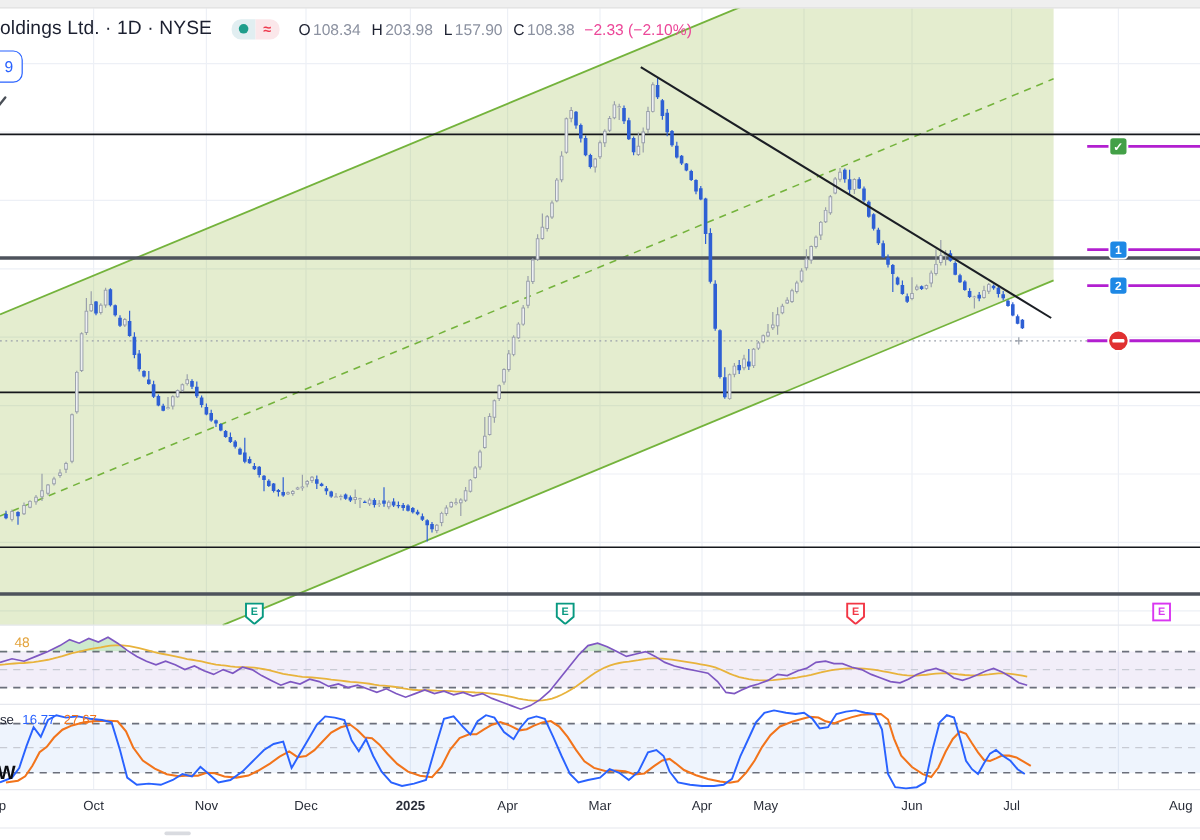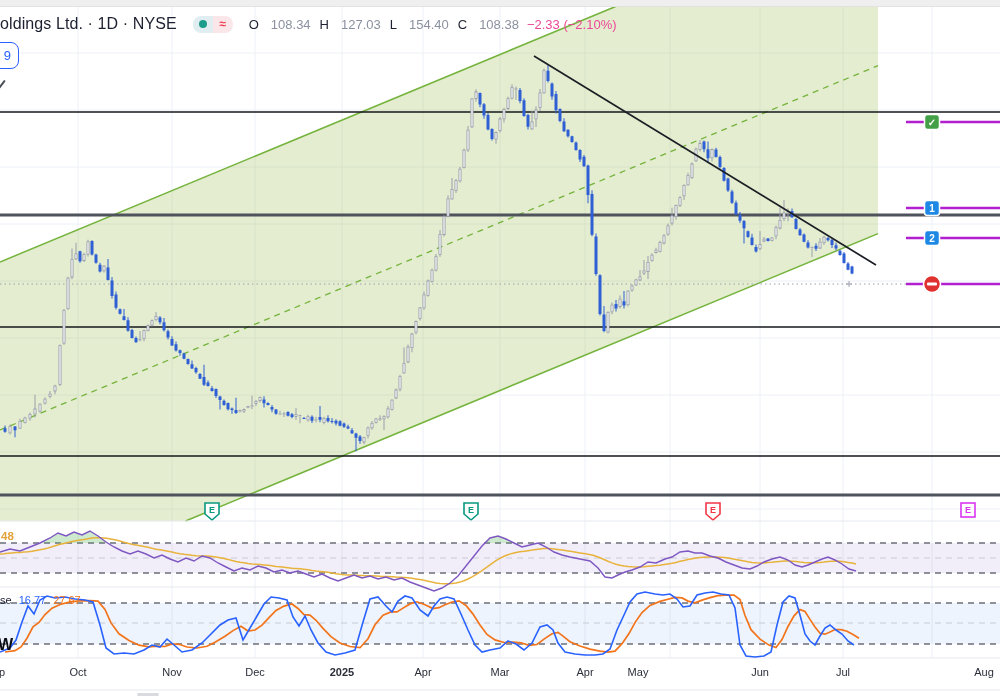--- a/index.html
+++ b/index.html
@@ -10,25 +10,25 @@
   .sym{font-size:16px;color:#1c2030;font-weight:500;letter-spacing:.1px;}
   .pills{display:flex;align-items:center;margin-left:16px;}
   .pill{width:20px;height:17px;border-radius:8px;display:flex;align-items:center;justify-content:center;}
   .pill.dot{background:#e1eef1;border-radius:8px 0 0 8px;}
   .pill.apx{background:#fbe7ea;border-radius:0 8px 8px 0;}
   .pill .d{width:8px;height:8px;border-radius:50%;background:#1d9d8b;}
   .pill .a{color:#ef3b4f;font-size:12px;font-weight:700;line-height:1;}
   .ohlc{display:flex;align-items:center;margin-left:16px;font-size:13px;}
   .ohlc .ol{color:#1c2030;margin-left:9px;}
   .ohlc .ol:first-child{margin-left:0;}
-  .ohlc .ov{color:#8b91a0;margin-left:12px;}
+  .ohlc .ov{color:#8b91a0;margin-left:2px;}
   .ohlc .chg{color:#ec4899;margin-left:8px;}
   .badge9{position:absolute;left:-14px;top:42px;width:33px;height:27px;background:#fff;border:1.5px solid #2962ff;border-radius:8px;box-sizing:border-box;color:#2962ff;font-size:13px;display:flex;align-items:center;justify-content:flex-end;padding-right:7px;}
   .slash-icon{position:absolute;left:0px;top:79px;width:2px;height:13px;background:#4a4f57;transform:rotate(38deg);border-radius:1px;}
-  .rsi-val{position:absolute;left:1px;top:530px;font-size:11.5px;color:#e3a33b;font-weight:700;}
+  .rsi-val{position:absolute;left:12px;top:530px;font-size:11.5px;color:#e3a33b;font-weight:400;}
   .stoch-lbl{position:absolute;left:0px;top:594px;font-size:11px;}
   .stoch-lbl .pre{color:#1c2030;}
   .stoch-lbl .kv{color:#2962ff;margin-left:7px;}
   .stoch-lbl .dv{color:#f2741b;margin-left:7px;}
   .wm{position:absolute;left:-2px;top:636px;font-size:16px;font-weight:800;color:#0b0d12;}
   .axis-row{position:absolute;left:0;top:666px;width:1000px;height:20px;}
   .axis-row span{position:absolute;top:0;width:48px;margin-left:-24px;text-align:center;font-size:11px;color:#2a2e39;}
   .axis-row span.b{font-weight:700;}
   .marks{position:absolute;left:137px;top:693px;width:22px;height:3px;background:#d9dbe0;border-radius:2px;}
 </style>
@@ -136,23 +136,23 @@
           <span class="d"></span>
         </span>
       <span class="pill apx">
           <span class="a">≈</span>
         </span>
     </span>
     <span class="ohlc" id="ohlc-row">
         <span class="ol">O</span>
         <span class="ov">108.34</span>
         <span class="ol">H</span>
-        <span class="ov">127.03</span>
+        <span class="ov">203.98</span>
         <span class="ol">L</span>
-        <span class="ov">154.40</span>
+        <span class="ov">157.90</span>
         <span class="ol">C</span>
         <span class="ov">108.38</span>
         <span class="chg">−2.33 (−2.10%)</span>
       </span>
   </div>
 
   <div class="badge9">9</div>
   <div class="slash-icon"></div>
 
   <div class="rsi-val">48</div>

